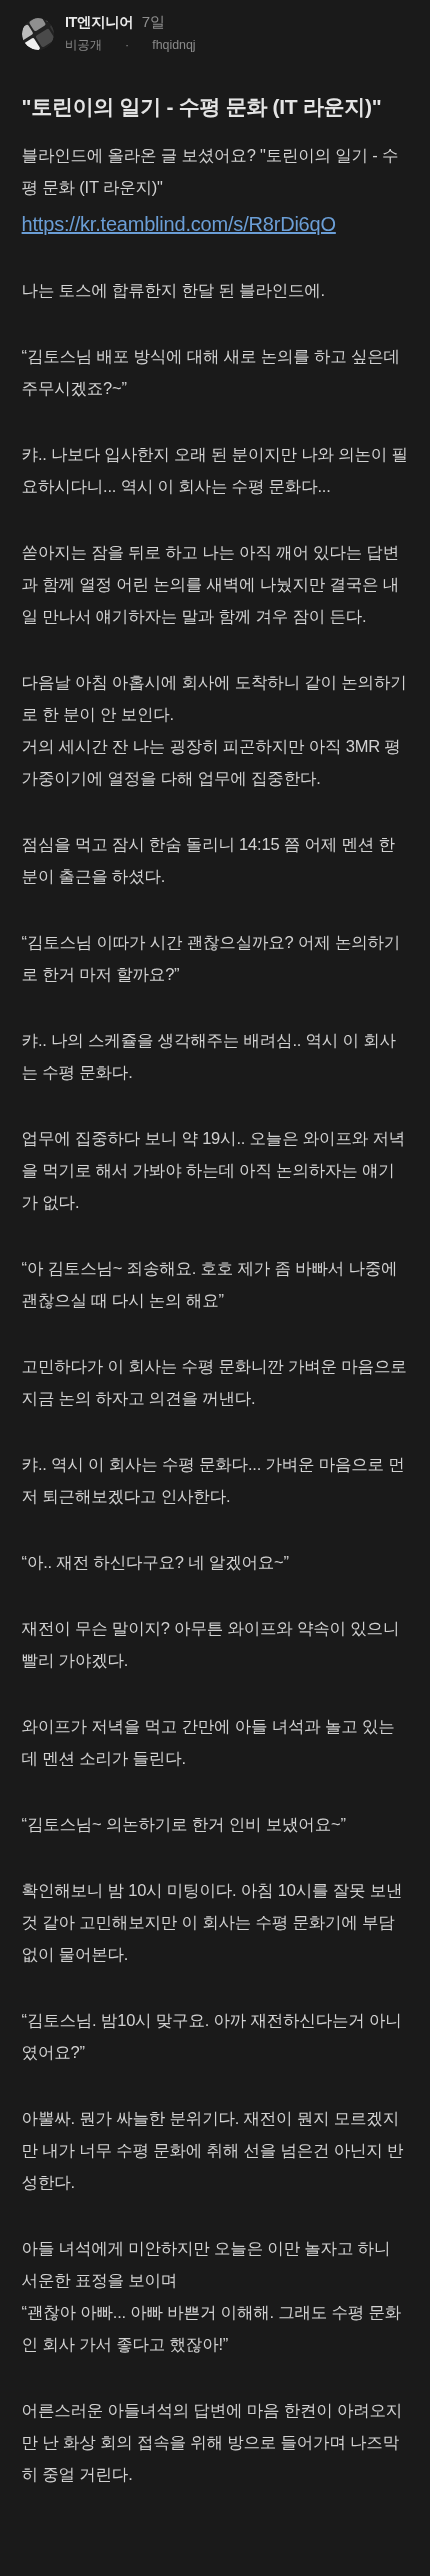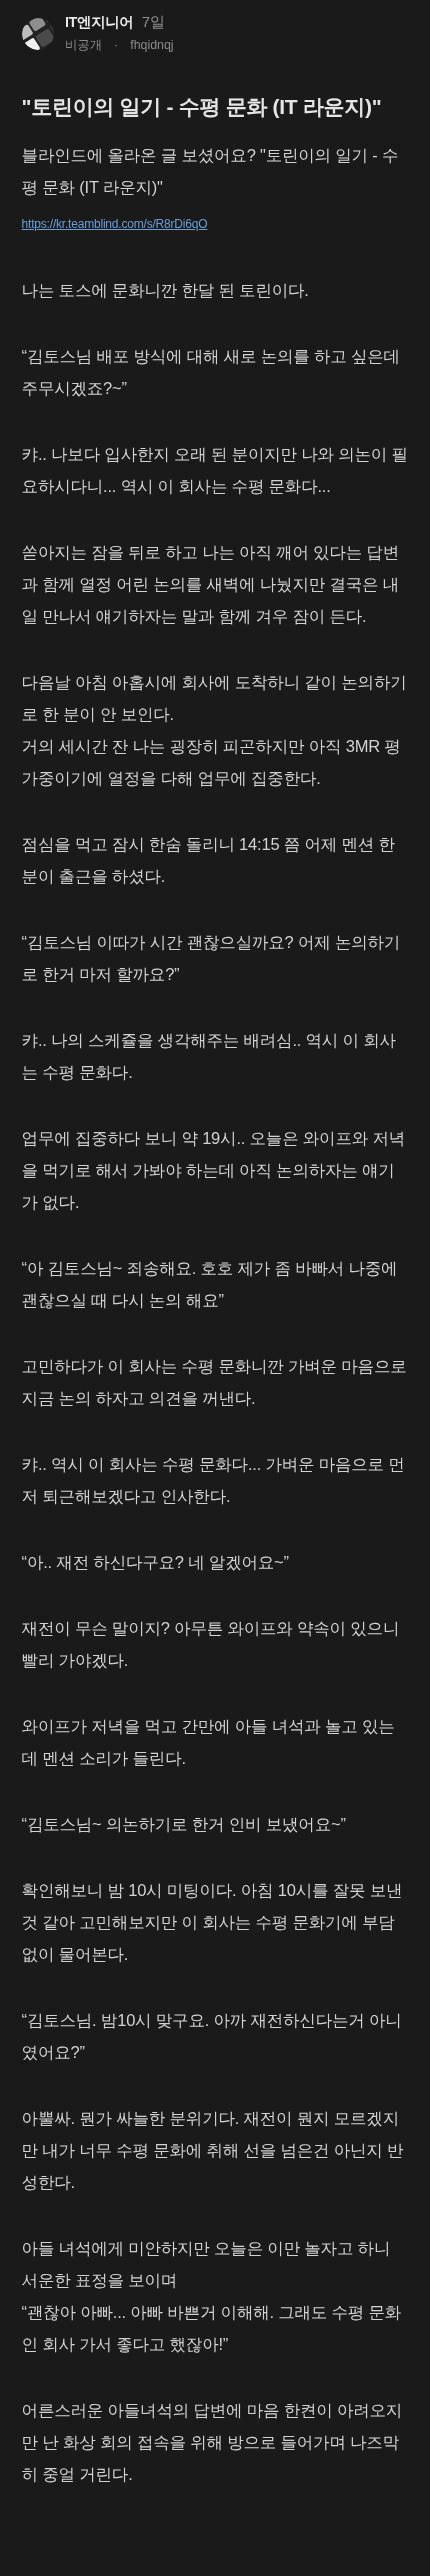--- a/index.html
+++ b/index.html
@@ -6,29 +6,29 @@
   body{background:#050505;font-family:"Liberation Sans","DejaVu Sans",sans-serif;}
   .page{width:430px;height:2929px;overflow:hidden;display:flex;flex-direction:column;}
   .post-card{background:#1a1a1a;flex:1;padding:13.4px 21.6px 0;border-bottom:0.5px solid #2c2c2c;box-sizing:border-box;}
 
   
   .post-header{display:flex;align-items:center;gap:11.3px;}
   .avatar{width:32px;height:32px;border-radius:50%;overflow:hidden;flex:none;background:#262626;}
   .author-line{display:flex;align-items:flex-end;gap:8.2px;}
   .author-name{font-size:14.4px;font-weight:700;color:#e9e9e9;letter-spacing:-0.3px;}
   .post-time{font-size:15px;color:#8f8f8f;}
-  .meta-line{margin-top:4.6px;font-size:12.4px;color:#8a8a8a;display:flex;align-items:center;gap:12px;}
+  .meta-line{margin-top:4.6px;font-size:12.4px;color:#8a8a8a;display:flex;align-items:center;gap:23px;}
 
   
   .post-title{font-size:21px;line-height:39px;font-weight:700;color:#e4e4e4;margin:33px 0 13.4px;letter-spacing:-0.3px;}
 
   
   .post-body{font-size:16.5px;line-height:32px;color:#d2d2d2;letter-spacing:-0.2px;}
   .post-par{margin:0 0 34px;white-space:pre-line;}
-  .post-link{display:block;color:#6b9ed6;text-decoration:underline;margin:1px 0 34px;font-size:12px;word-break:break-all;}
+  .post-link{display:block;color:#6b9ed6;text-decoration:underline;margin:1px 0 34px;font-size:20px;word-break:break-all;}
   .post-link.tight{margin-top:-29px;}
 </style>
 </head>
 <body>
 
 <div class="page">
   <div class="post-card">
 
     <div class="post-header">
       <div class="avatar">
@@ -62,21 +62,21 @@
           <span>fhqidnqj</span>
         </div>
       </div>
     </div>
 
     <h1 class="post-title">"토린이의 일기 - 수평 문화 (IT 라운지)"</h1>
 
     <div class="post-body">
         <p class="post-par">블라인드에 올라온 글 보셨어요? "토린이의 일기 - 수평 문화 (IT 라운지)"</p>
         <a href="#" class="post-link tight">https://kr.teamblind.com/s/R8rDi6qO</a>
-        <p class="post-par">나는 토스에 문화니깐 한달 된 토린이다.</p>
+        <p class="post-par">나는 토스에 합류한지 한달 된 블라인드에.</p>
         <p class="post-par">“김토스님 배포 방식에 대해 새로 논의를 하고 싶은데 주무시겠죠?~”</p>
         <p class="post-par">캬.. 나보다 입사한지 오래 된 분이지만 나와 의논이 필요하시다니... 역시 이 회사는 수평 문화다...</p>
         <p class="post-par">쏟아지는 잠을 뒤로 하고 나는 아직 깨어 있다는 답변과 함께 열정 어린 논의를 새벽에 나눴지만 결국은 내일 만나서 얘기하자는 말과 함께 겨우 잠이 든다.</p>
         <p class="post-par">다음날 아침 아홉시에 회사에 도착하니 같이 논의하기로 한 분이 안 보인다.
 거의 세시간 잔 나는 굉장히 피곤하지만 아직 3MR 평가중이기에 열정을 다해 업무에 집중한다.</p>
         <p class="post-par">점심을 먹고 잠시 한숨 돌리니 14:15 쯤 어제 멘션 한 분이 출근을 하셨다.</p>
         <p class="post-par">“김토스님 이따가 시간 괜찮으실까요? 어제 논의하기로 한거 마저 할까요?”</p>
         <p class="post-par">캬.. 나의 스케쥴을 생각해주는 배려심.. 역시 이 회사는 수평 문화다.</p>
         <p class="post-par">업무에 집중하다 보니 약 19시.. 오늘은 와이프와 저녁을 먹기로 해서 가봐야 하는데 아직 논의하자는 얘기가 없다.</p>
         <p class="post-par">“아 김토스님~ 죄송해요. 호호 제가 좀 바빠서 나중에 괜찮으실 때 다시 논의 해요”</p>

